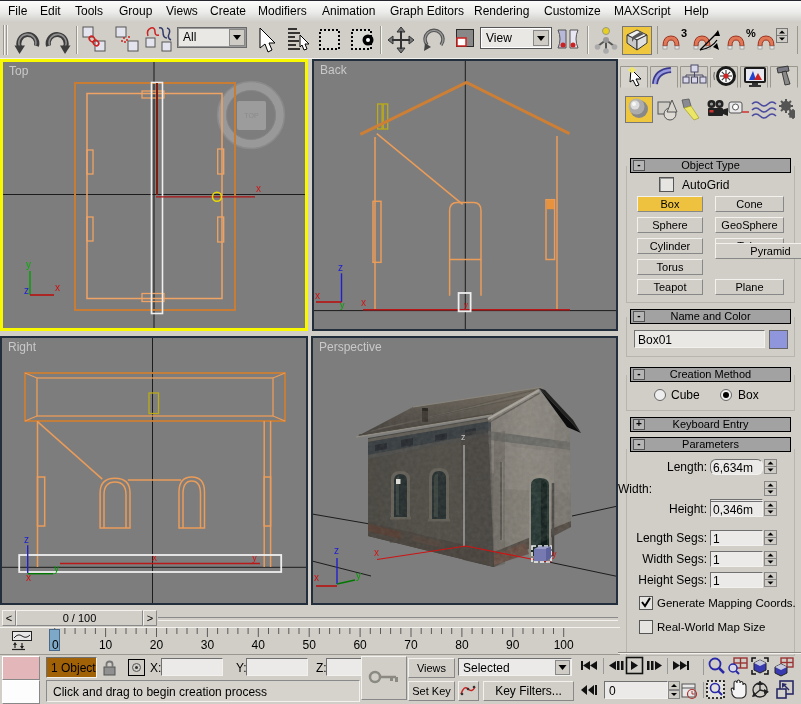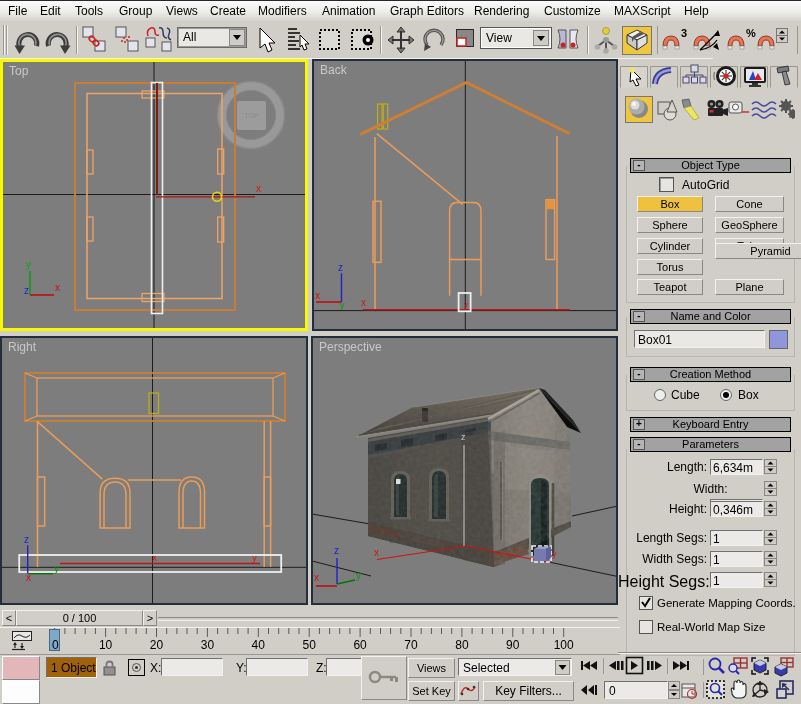--- a/index.html
+++ b/index.html
@@ -644,40 +644,40 @@
     <span class="abs" style="left:53px;top:329px;font-size:12px;">Cube</span>
     <div class="abs" style="left:102px;top:330px;width:10px;height:10px;border-radius:50%;background:#eee;border:1px solid #666;"></div>
     <div class="abs" style="left:105px;top:333px;width:6px;height:6px;border-radius:50%;background:#000;"></div>
     <span class="abs" style="left:120px;top:329px;font-size:12px;">Box</span>
 
     <div class="rollhead" style="top:358px;"><span class="pm">+</span>Keyboard Entry</div>
 
     <div class="rollbox" style="top:390px;height:206px;"></div>
     <div class="rollhead" style="top:378px;"><span class="pm">-</span>Parameters</div>
     <span class="abs" style="left:0;top:401px;width:89px;text-align:right;font-size:12px;">Length:</span>
-    <div class="field" style="left:92px;top:400px;width:51px;height:14px;">
+    <div class="field" style="left:92px;top:400px;width:51px;height:14px;border-radius:6px;">
         <span style="position:absolute;left:2px;top:1px;font-size:12px;">6,634m</span>
       </div>
-    <span class="abs" style="left:0;top:423px;width:89px;text-align:center;font-size:12px;padding-left:48px;">Width:</span>
+    <span class="abs" style="left:0;top:423px;width:89px;text-align:left;font-size:12px;">Width:</span>
     <div class="field" style="left:92px;top:440px;width:51px;height:14px;">
         <span style="position:absolute;left:2px;top:1px;font-size:12px;">0,202m</span>
       </div>
     <span class="abs" style="left:0;top:443px;width:89px;text-align:right;font-size:12px;">Height:</span>
     <div class="field" style="left:92px;top:442px;width:51px;height:14px;">
         <span style="position:absolute;left:2px;top:1px;font-size:12px;">0,346m</span>
       </div>
     <span class="abs" style="left:0;top:472px;width:89px;text-align:right;font-size:12px;">Length Segs:</span>
     <div class="field" style="left:92px;top:471px;width:51px;height:14px;">
         <span style="position:absolute;left:2px;top:1px;font-size:12px;">1</span>
       </div>
     <span class="abs" style="left:0;top:493px;width:89px;text-align:right;font-size:12px;">Width Segs:</span>
     <div class="field" style="left:92px;top:492px;width:51px;height:14px;">
         <span style="position:absolute;left:2px;top:1px;font-size:12px;">1</span>
       </div>
-    <span class="abs" style="left:0;top:514px;width:89px;text-align:right;font-size:16px;">Height Segs:</span>
+    <span class="abs" style="left:0;top:514px;width:89px;text-align:right;font-size:12px;">Height Segs:</span>
     <div class="field" style="left:92px;top:513px;width:51px;height:14px;">
         <span style="position:absolute;left:2px;top:1px;font-size:12px;">1</span>
       </div>
     <svg class="abs" style="left:146px;top:400px" width="14" height="130">
       <defs>
           <g id="spin">
         <rect x="0.5" y="0.5" width="12" height="7" fill="#cfccc5" stroke="#888"></rect>
         <rect x="0.5" y="7.5" width="12" height="7" fill="#cfccc5" stroke="#888"></rect>
         <polygon points="6.5,2.5 9.5,5.5 3.5,5.5" fill="#000"></polygon>
         <polygon points="6.5,12.5 9.5,9.5 3.5,9.5" fill="#000"></polygon>
@@ -943,15 +943,18 @@
       </g>
 
       <g transform="translate(79,25)">
         <rect x="3" y="0" width="13" height="13" fill="none" stroke="#2a2a66" stroke-width="1.6"></rect>
         <rect x="0" y="8" width="9" height="9" fill="#d4d2cc" stroke="#2a2a66" stroke-width="1.6"></rect>
         <line x1="12" y1="9" x2="6" y2="3" stroke="#2a2a66" stroke-width="1.4"></line>
         <polygon points="5,2 10,3 5,7" fill="#2a2a66"></polygon>
       </g>
     </svg>
 
+    <div class="field" style="left:46px;top:24px;width:312px;height:20px;background:#d6d3cc;border-color:#8a8a8a #f2f1ee #f2f1ee #8a8a8a;">
+        <span style="position:absolute;left:6px;top:4px;font-size:12px;">Click and drag to begin creation process</span>
+      </div>
   </div>
 
 </div>
 
 </body></html>

